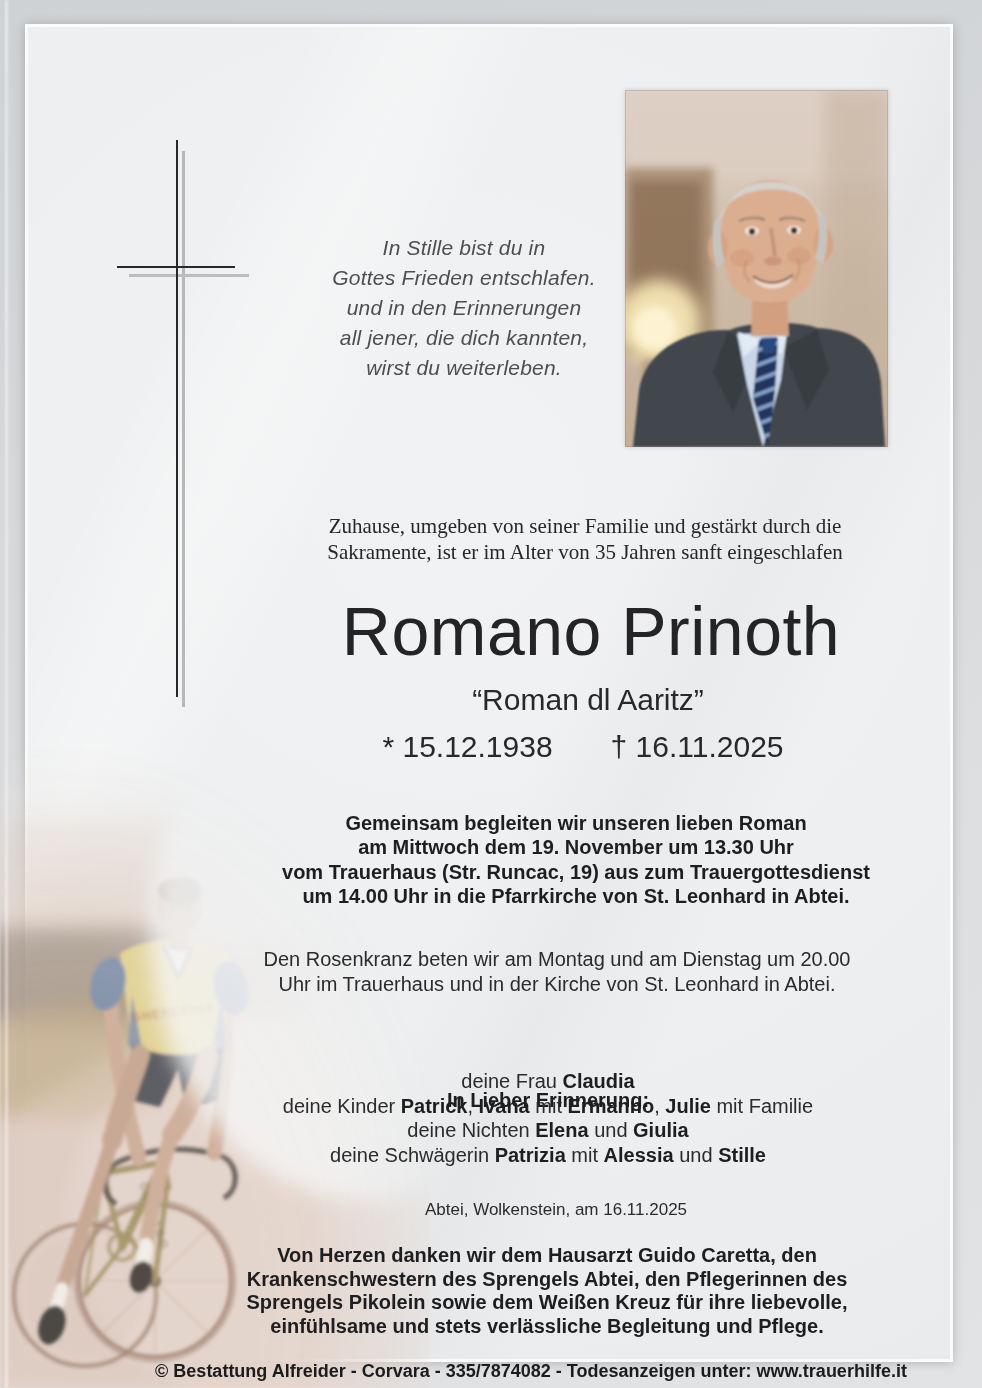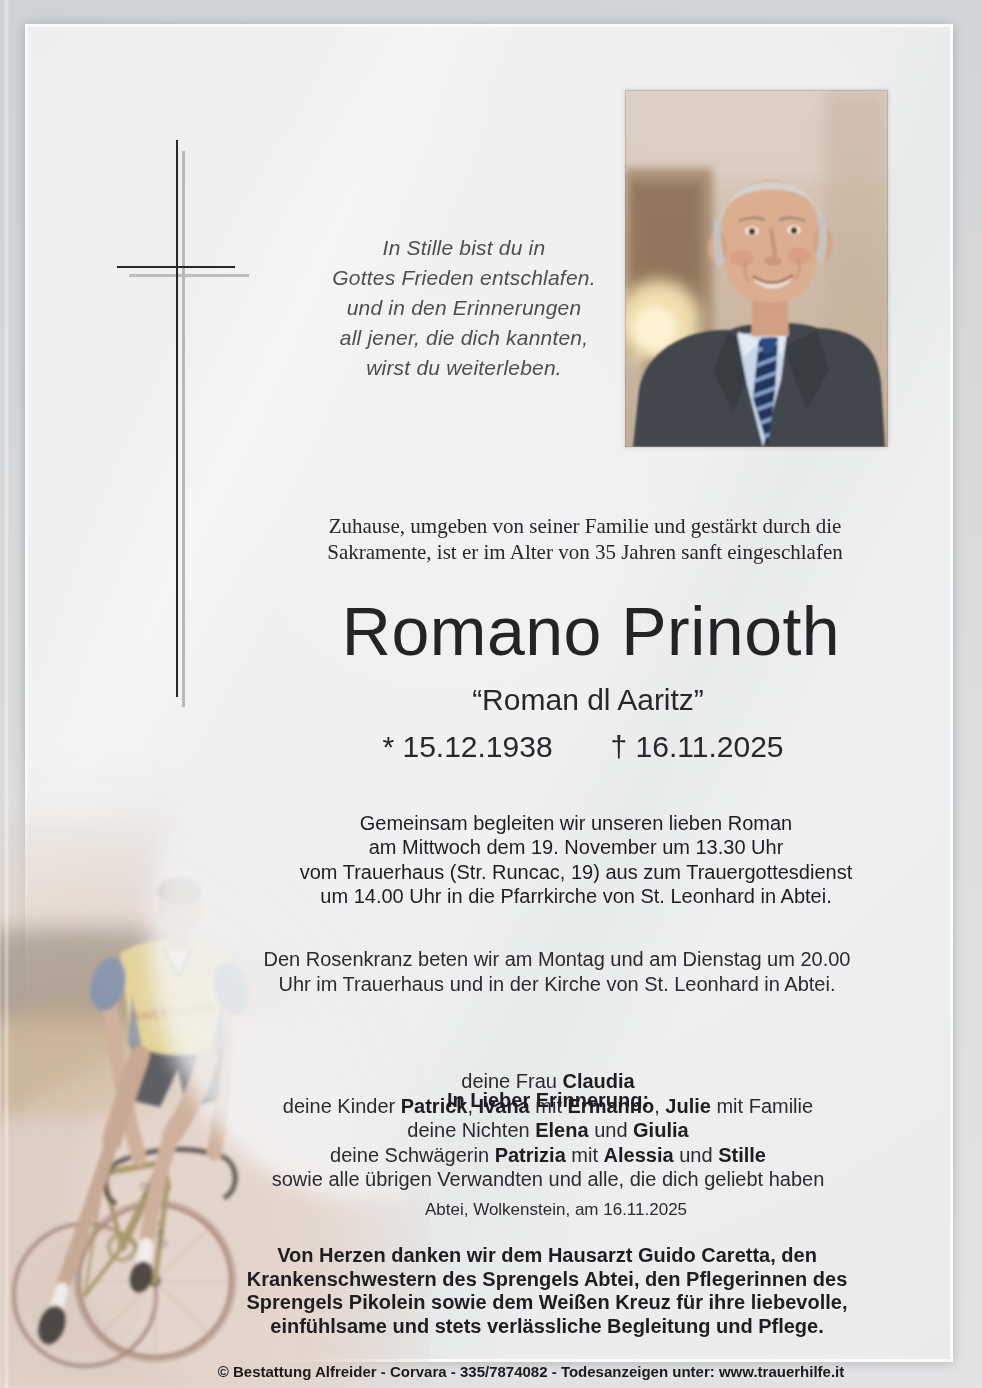--- a/index.html
+++ b/index.html
@@ -34,28 +34,28 @@
   .cross-hs {position:absolute;left:129px;top:274px;width:120px;height:3px;background:#bbbdbf;filter:blur(.6px);}
   .portrait{position:absolute;left:625px;top:90px;width:263px;height:357px;box-shadow:0 0 4px rgba(90,85,80,.25);}
   .portrait svg{display:block;filter:blur(.5px);}
   .tb{position:absolute;text-align:center;}
   .poem   {left:114px;top:233px;width:700px;font-size:21px;line-height:30px;font-style:italic;color:#4e4e50;letter-spacing:.2px;}
   .intro  {left:235px;top:513px;width:700px;font-size:21px;line-height:26px;color:#27272a;font-family:Liberation Serif, serif;}
   .name   {left:241px;top:596px;width:700px;font-size:68px;line-height:70px;color:#242427;letter-spacing:.5px;}
   .nick   {left:238px;top:684px;width:700px;font-size:30px;line-height:32px;color:#28282b;}
   .dates  {left:233px;top:731px;width:700px;font-size:30px;line-height:32px;color:#28282b;}
   .dates .gap{display:inline-block;width:58px;}
-  .funeral{left:216px;top:811px;width:720px;font-size:20px;line-height:24.3px;font-weight:400;color:#1e1e21;}
+  .funeral{left:216px;top:811px;width:720px;font-size:20px;line-height:24.3px;font-weight:700;color:#1e1e21;}
   .rosary {left:207px;top:947px;width:700px;font-size:20px;line-height:24.5px;color:#2b2b2e;}
   .erinn  {left:198px;top:1088px;width:700px;font-size:20px;line-height:24px;font-weight:700;color:#1e1e21;}
   .family {left:198px;top:1069px;width:700px;font-size:20px;line-height:24.5px;color:#2b2b2e;}
   .family .seg-bold{font-weight:700;color:#1e1e21;}
   .place  {left:206px;top:1201px;width:700px;font-size:17px;line-height:18px;color:#2b2b2e;}
   .thanks {left:197px;top:1244px;width:700px;font-size:20px;line-height:23.7px;font-weight:700;color:#1e1e21;}
-  .footer {left:141px;top:1363px;width:780px;font-size:15px;line-height:17px;font-weight:700;color:#1b1b1d;text-align:center;position:absolute;}
+  .footer {left:141px;top:1363px;width:780px;font-size:18px;line-height:17px;font-weight:700;color:#1b1b1d;text-align:center;position:absolute;}
 </style>
 </head>
 <body>
 
 <div class="page">
 
   <div class="card"></div>
 
   <div class="cyclist-wrap">
     <svg width="430" height="693" viewBox="0 0 430 693">
@@ -271,21 +271,20 @@
     <div>Uhr im Trauerhaus und in der Kirche von St. Leonhard in Abtei.</div>
   </div>
 
   <div class="tb erinn">In Lieber Erinnerung:</div>
 
   <div class="tb family">
     <div><span>deine Frau </span><span class="seg-bold">Claudia</span></div>
     <div><span>deine Kinder </span><span class="seg-bold">Patrick</span><span>, </span><span class="seg-bold">Ivana</span><span> mit </span><span class="seg-bold">Ermanno</span><span>, </span><span class="seg-bold">Julie</span><span> mit Familie</span></div>
     <div><span>deine Nichten </span><span class="seg-bold">Elena</span><span> und </span><span class="seg-bold">Giulia</span></div>
     <div><span>deine Schwägerin </span><span class="seg-bold">Patrizia</span><span> mit </span><span class="seg-bold">Alessia</span><span> und </span><span class="seg-bold">Stille</span></div>
-    <div><span>sowie alle übrigen Verwandten und alle, die dich geliebt haben</span></div>
   </div>
 
   <div class="tb place">Abtei, Wolkenstein, am 16.11.2025</div>
 
   <div class="tb thanks">
     <div>Von Herzen danken wir dem Hausarzt Guido Caretta, den</div>
     <div>Krankenschwestern des Sprengels Abtei, den Pflegerinnen des</div>
     <div>Sprengels Pikolein sowie dem Weißen Kreuz für ihre liebevolle,</div>
     <div>einfühlsame und stets verlässliche Begleitung und Pflege.</div>
   </div>

